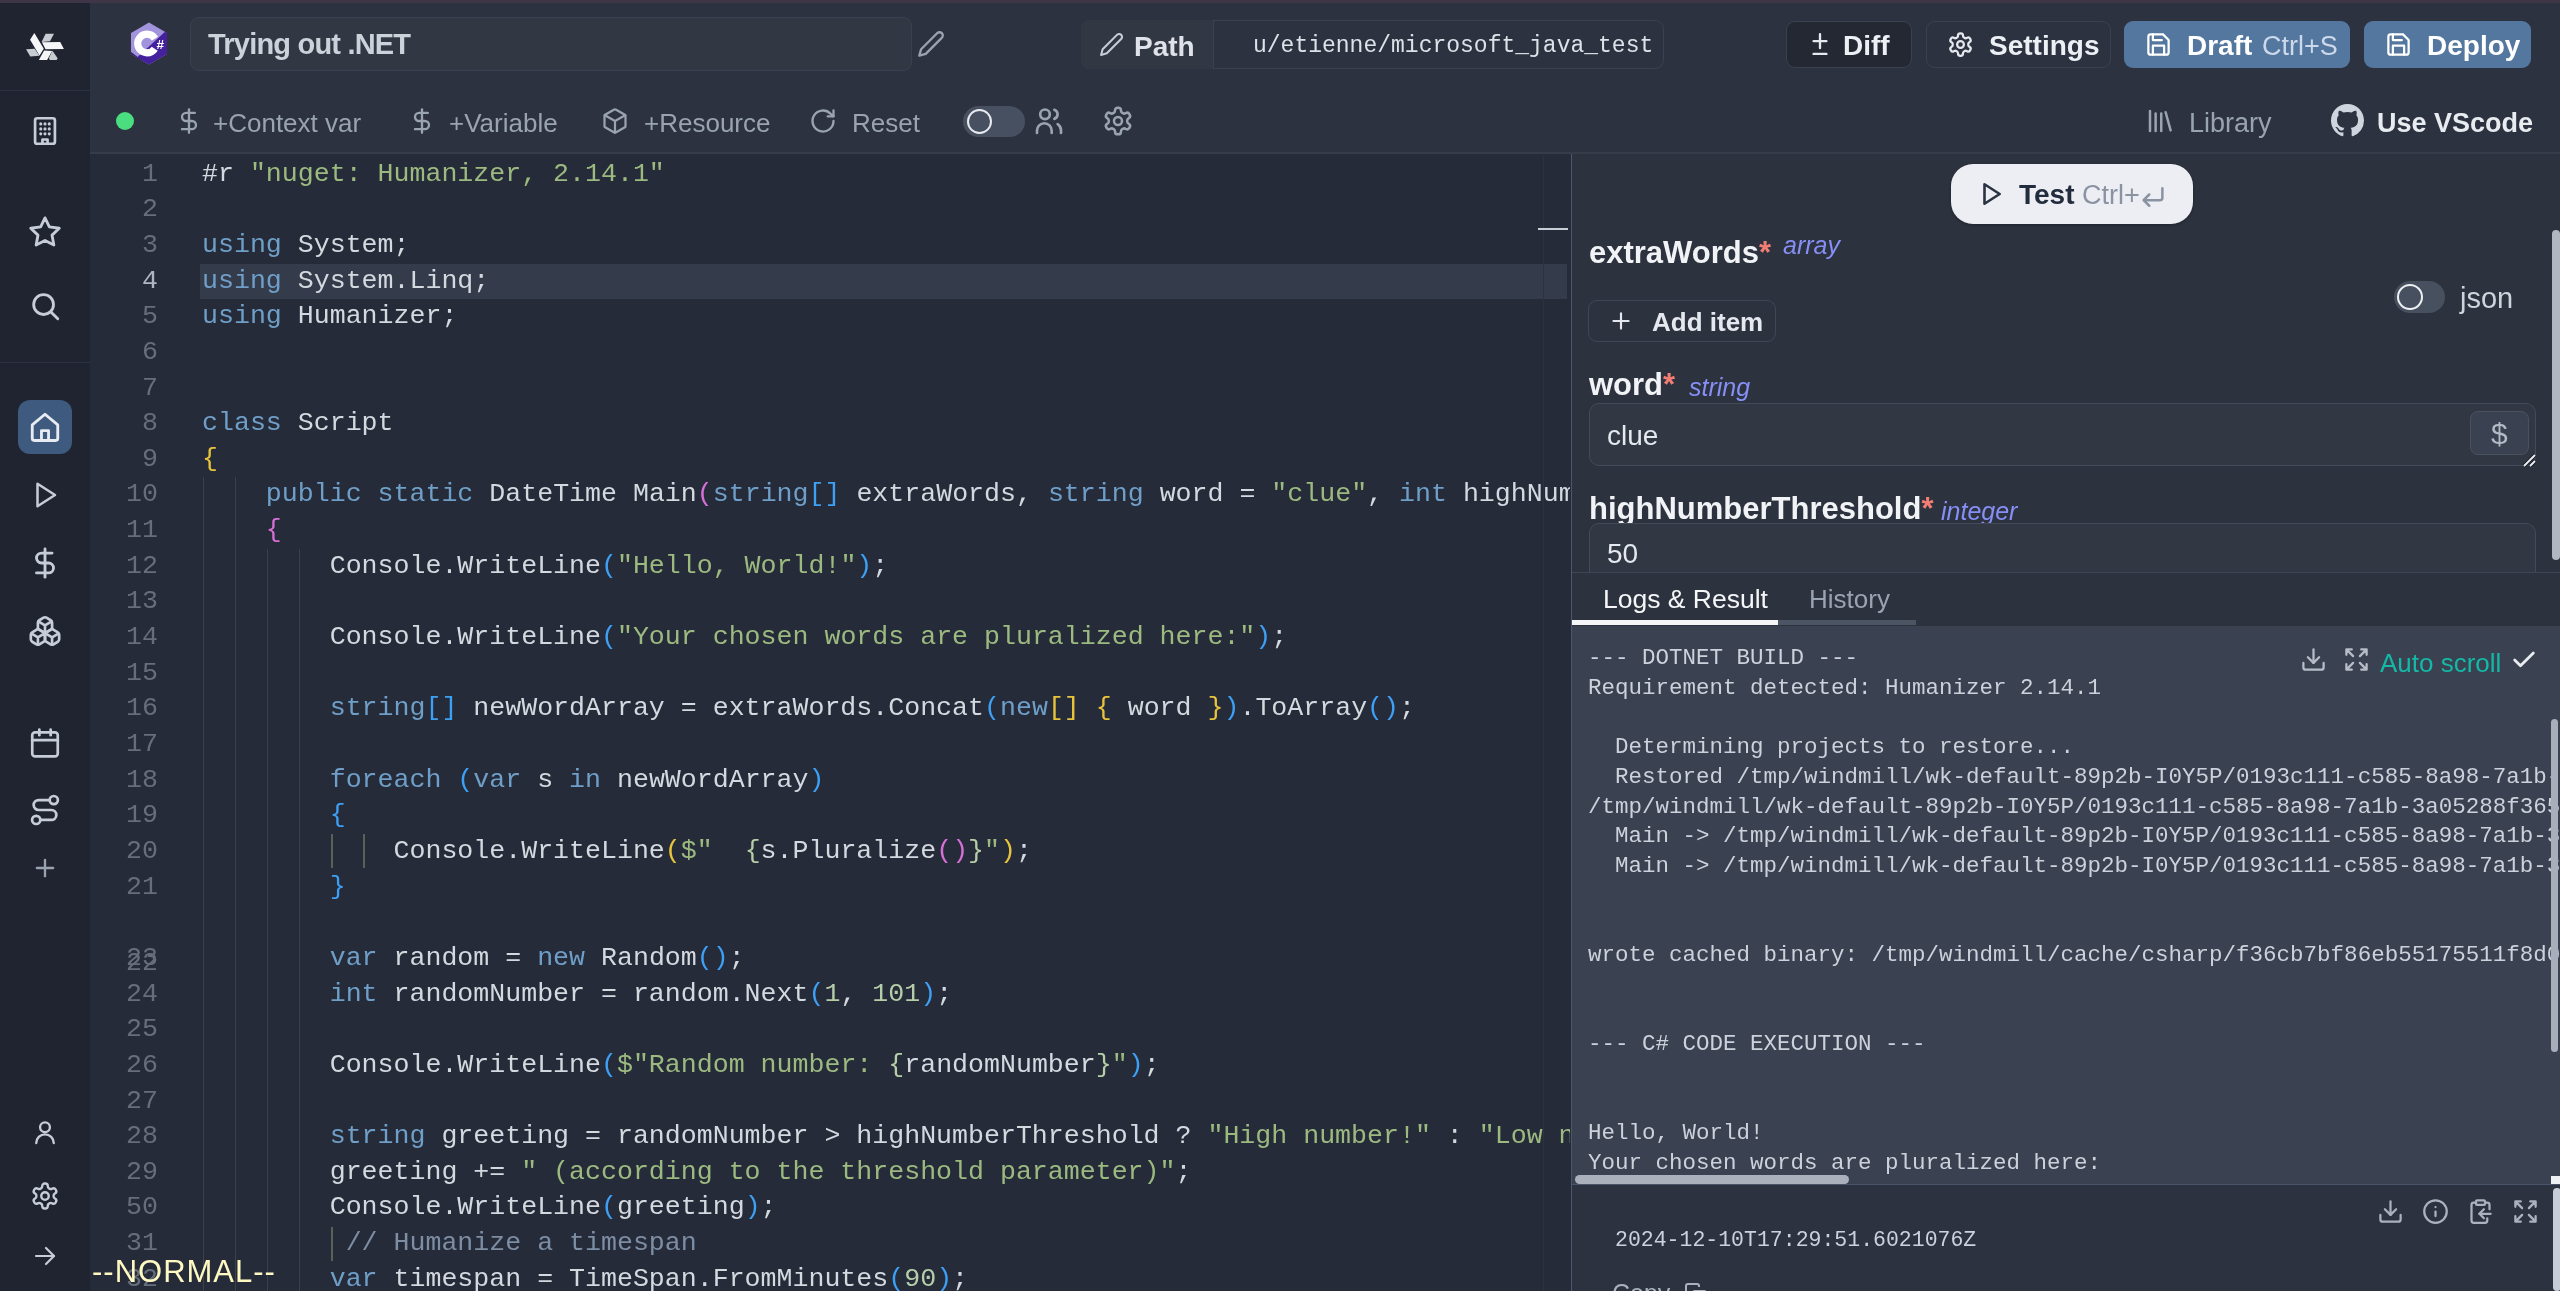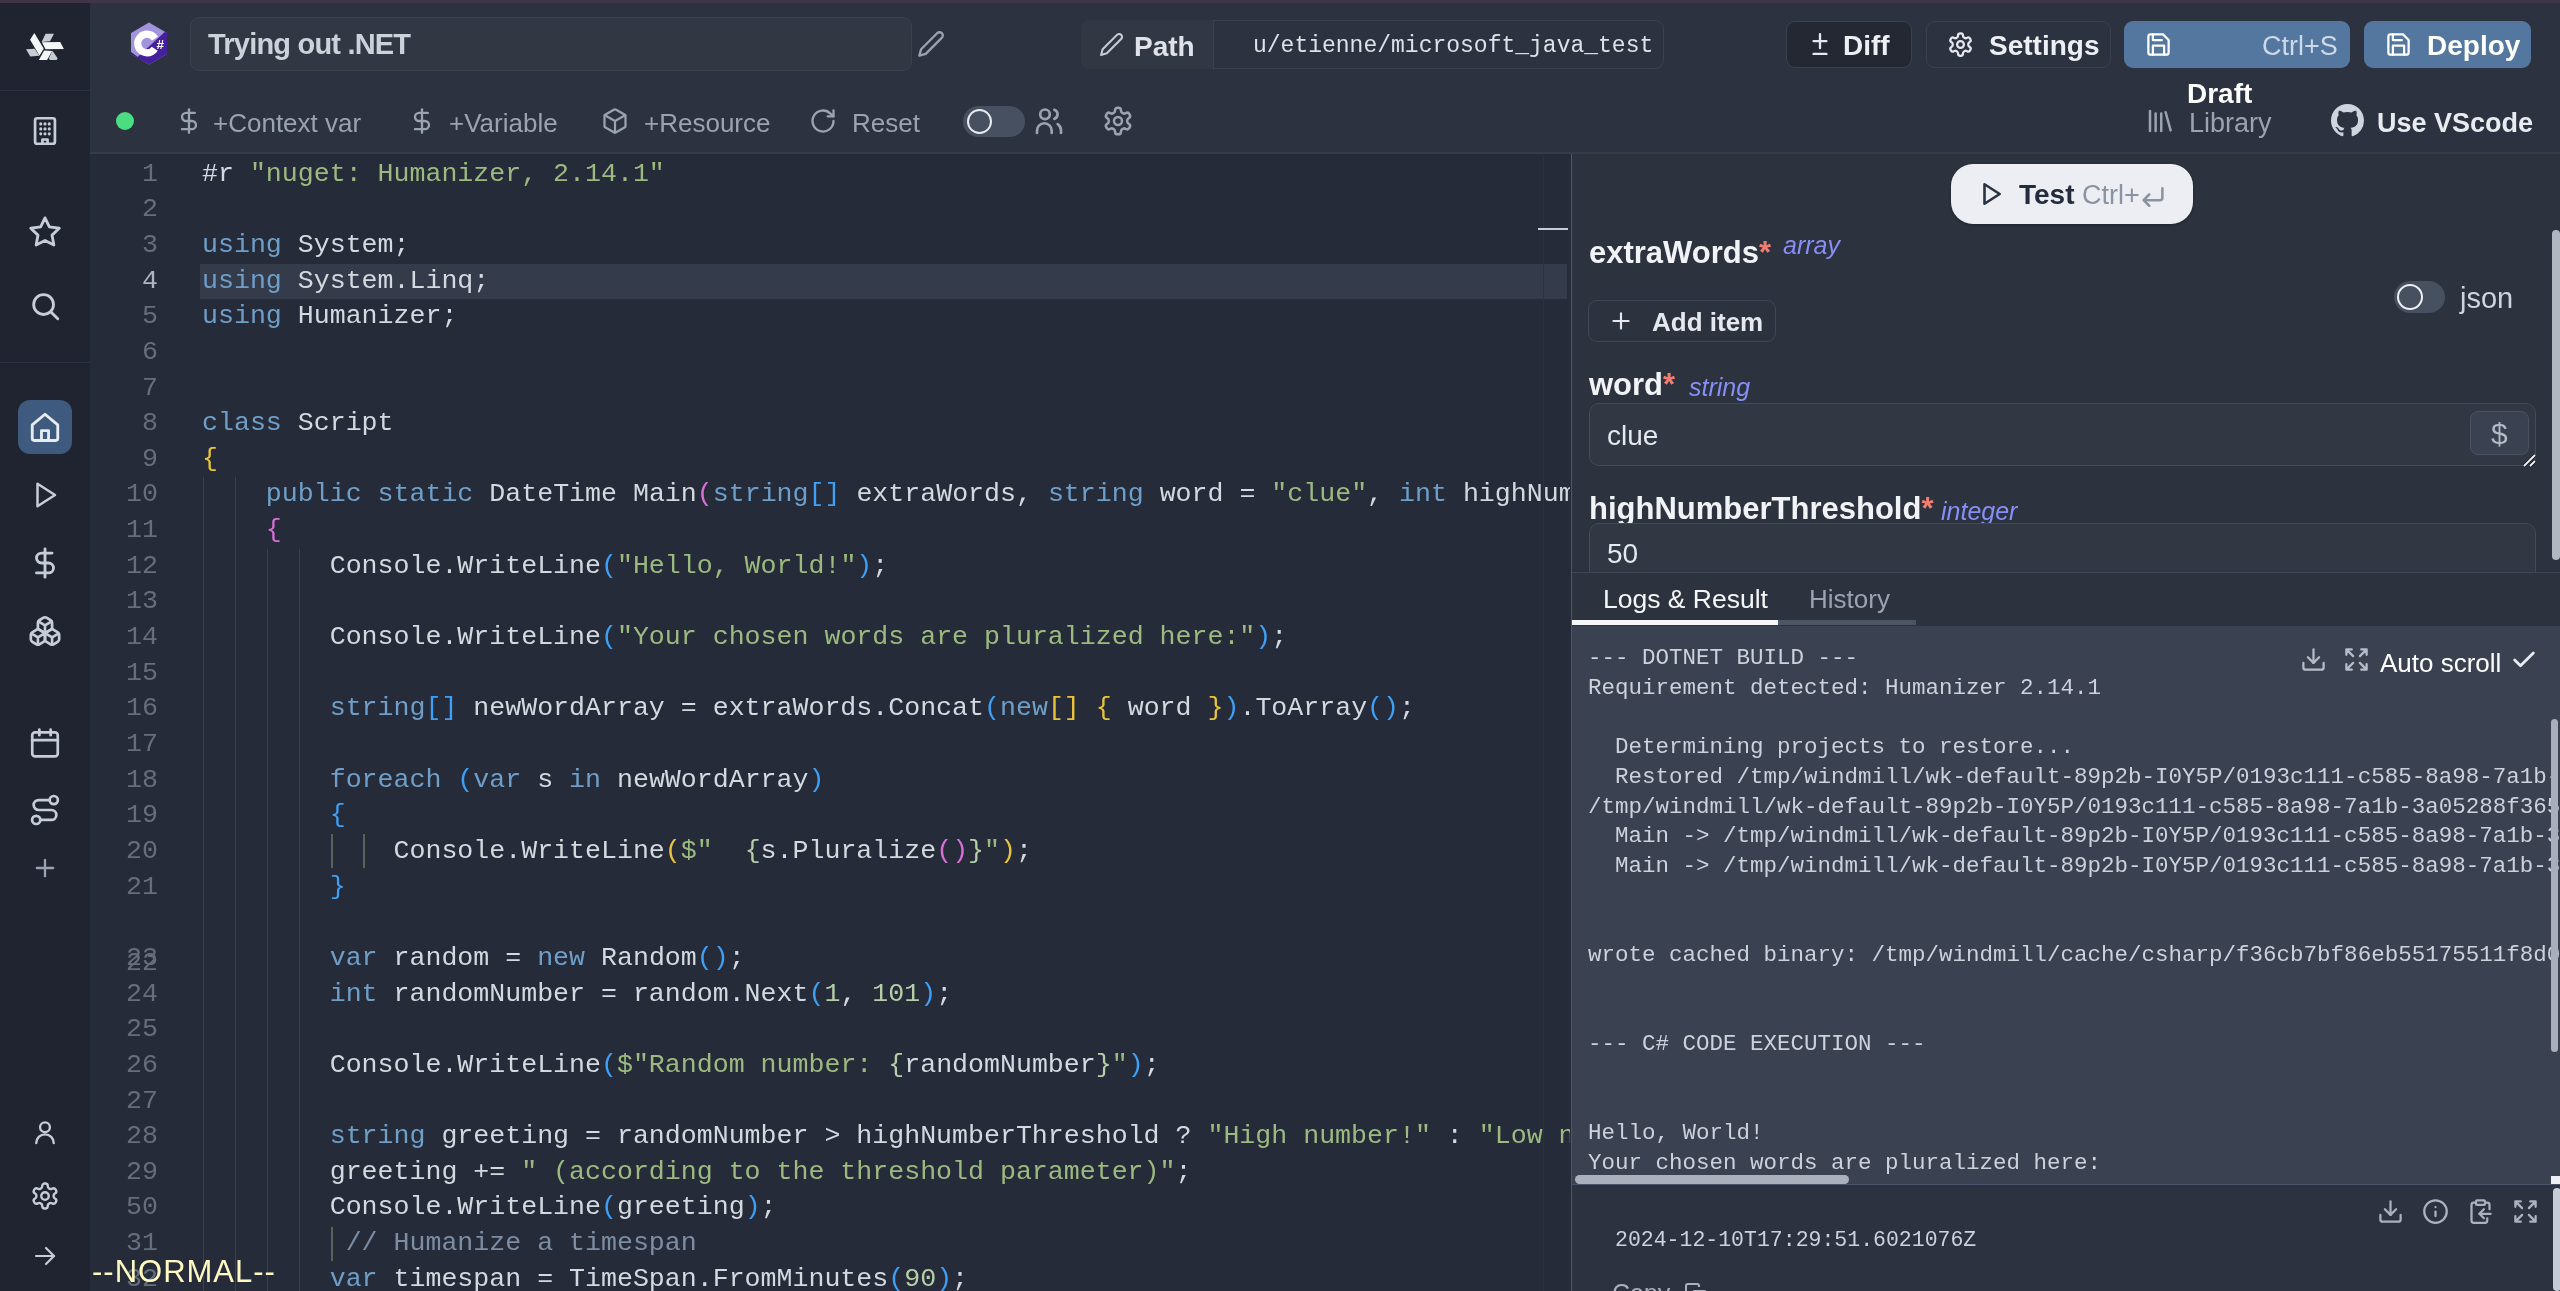--- a/index.html
+++ b/index.html
@@ -147,21 +147,21 @@
   <circle cx="12" cy="12" r="3"></circle>
 </svg>
 <div class="abs" style="left:1989px;top:30px;font-size:28px;font-weight:600;color:#eceff3;">Settings</div>
 
 <div class="abs" style="left:2124px;top:21px;width:226px;height:47px;background:#54779f;border-radius:9px;"></div>
 <svg class="abs" style="left:2145px;top:31px" width="27" height="27" viewBox="0 0 24 24" fill="none" stroke="#fff" stroke-width="2" stroke-linecap="round" stroke-linejoin="round">
   <path d="M19 21H5a2 2 0 0 1-2-2V5a2 2 0 0 1 2-2h11l5 5v11a2 2 0 0 1-2 2z"></path>
   <polyline points="17 21 17 13 7 13 7 21"></polyline>
     <polyline points="7 3 7 8 15 8"></polyline>
 </svg>
-<div class="abs" style="left:2187px;top:30px;font-size:28px;font-weight:bold;color:#fff;margin-top:48px;">Draft</div>
+<div class="abs" style="left:2187px;top:30px;font-size:28px;font-weight:bold;color:#fff;">Draft</div>
 <div class="abs" style="left:2262px;top:31px;font-size:27px;color:#cdd9ea;">Ctrl+S</div>
 
 <div class="abs" style="left:2364px;top:21px;width:167px;height:47px;background:#54779f;border-radius:9px;"></div>
 <svg class="abs" style="left:2385px;top:31px" width="27" height="27" viewBox="0 0 24 24" fill="none" stroke="#fff" stroke-width="2" stroke-linecap="round" stroke-linejoin="round">
   <path d="M19 21H5a2 2 0 0 1-2-2V5a2 2 0 0 1 2-2h11l5 5v11a2 2 0 0 1-2 2z"></path>
   <polyline points="17 21 17 13 7 13 7 21"></polyline>
     <polyline points="7 3 7 8 15 8"></polyline>
 </svg>
 <div class="abs" style="left:2427px;top:30px;font-size:28px;font-weight:bold;color:#fff;">Deploy</div>
 
@@ -358,21 +358,21 @@
       <path d="M21 15v4a2 2 0 0 1-2 2H5a2 2 0 0 1-2-2v-4"></path>
         <polyline points="7 10 12 15 17 10"></polyline>
         <line x1="12" y1="15" x2="12" y2="3"></line>
     </svg>
     <svg class="abs" style="left:771px;top:20px" width="27" height="27" viewBox="0 0 24 24" fill="none" stroke="#b6bdc9" stroke-width="2" stroke-linecap="round" stroke-linejoin="round">
       <path d="M15 15l6 6M21 16.2V21h-4.8"></path>
       <path d="M9 15l-6 6M3 16.2V21h4.8"></path>
       <path d="M15 9l6-6M21 7.8V3h-4.8"></path>
       <path d="M9 9 3 3M3 7.8V3h4.8"></path>
     </svg>
-    <div class="abs" style="left:808px;top:22px;font-size:26px;color:#ffffff;">Auto scroll</div>
+    <div class="abs" style="left:808px;top:22px;font-size:26px;color:#14b8a6;">Auto scroll</div>
     <svg class="abs" style="left:938px;top:20px" width="28" height="28" viewBox="0 0 24 24" fill="none" stroke="#e8ebf0" stroke-width="2.4" stroke-linecap="round" stroke-linejoin="round">
       <polyline points="20 6 9 17 4 12"></polyline>
     </svg>
 
     <div class="abs" style="left:979px;top:93px;width:7px;height:333px;border-radius:4px;background:#a8afbb;"></div>
     <div class="abs" style="left:3px;top:549px;width:274px;height:9px;border-radius:5px;background:#aab1bd;"></div>
     <div class="abs" style="left:979px;top:550px;width:9px;height:9px;background:#eef0f4;"></div>
   </div>
 
   <div class="abs" style="left:0px;top:1030px;width:988px;height:1px;background:#49536a;"></div>

